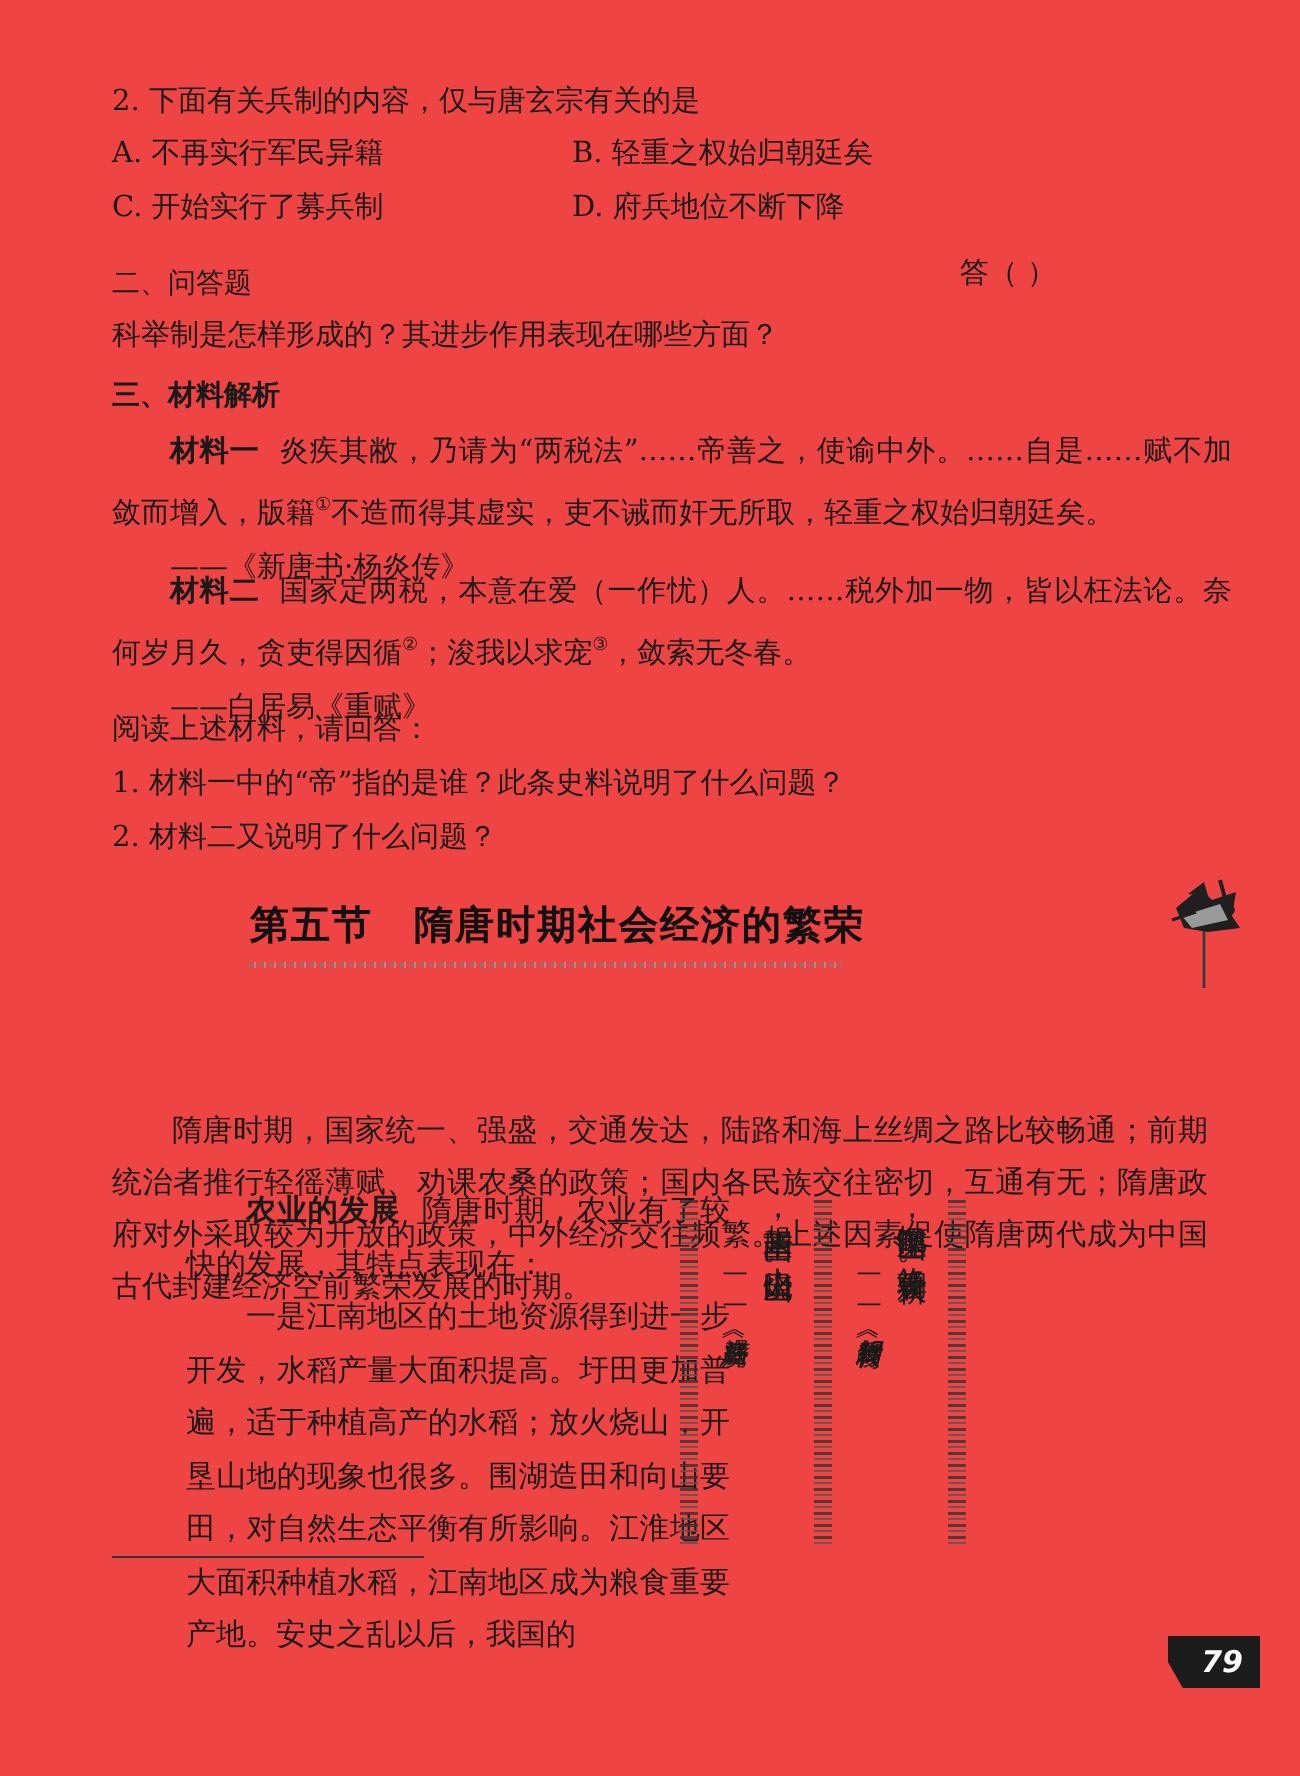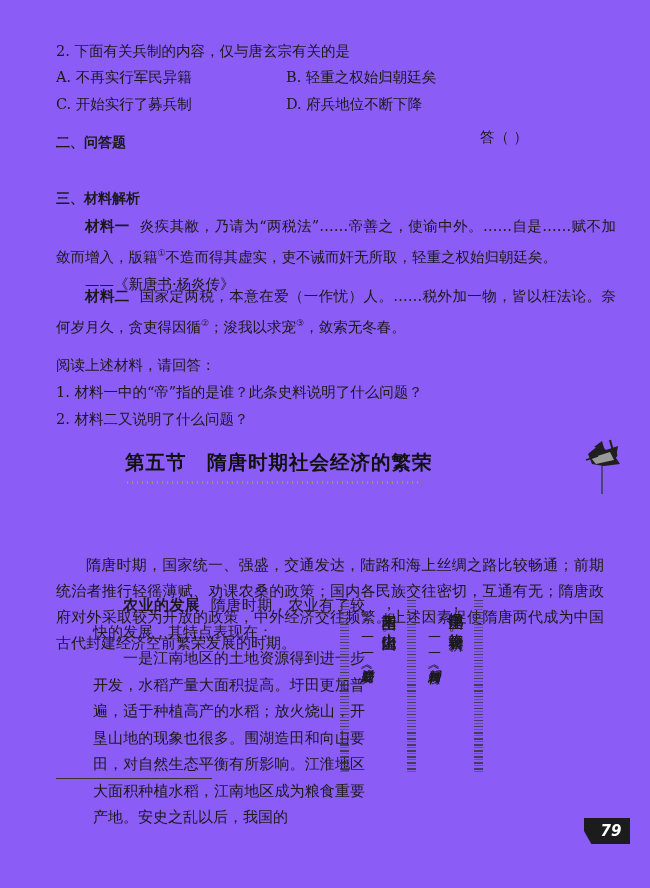--- a/index.html
+++ b/index.html
@@ -12,21 +12,21 @@
     height: 888px;
     position: relative;
     font-family: "DejaVu Serif", "Liberation Serif", serif;
     color: #1a1a1a;
     overflow: hidden;
   }
 
   .page {
     position: absolute;
     inset: 0;
-    background: #8b5cf6;
+    background: #ef4444;
   }
 
   
   .blk { position: absolute; }
 
   
   #exercises { left: 56px; top: 38px; width: 560px; }
   #exercises .q-stem { font-size: 14.5px; line-height: 26px; }
   .opt-row {
     display: flex;
@@ -37,21 +37,21 @@
   .opt-b { width: 230px; }
   .answer-line {
     text-align: right;
     padding-right: 88px;
     font-size: 14.5px;
     line-height: 30px;
     margin-top: 4px;
   }
 
   #sec-two { left: 56px; top: 130px; width: 560px; }
-  #sec-two .head { font-size: 14px; line-height: 25px; font-family:"DejaVu Sans","Liberation Sans",sans-serif; font-weight:bold; }
+  #sec-two .head { font-size: 14px; line-height: 25px; font-family:"DejaVu Sans","Liberation Sans",sans-serif; font-weight:normal; }
   #sec-two .body { font-size: 14.5px; line-height: 27px; }
 
   #sec-three { left: 56px; top: 186px; width: 560px; }
   #sec-three .head { font-size: 14px; line-height: 25px; font-family:"DejaVu Sans","Liberation Sans",sans-serif; font-weight:bold; }
 
   .material { position: absolute; width: 560px; }
   .material .mlabel { font-weight: bold; }
   .material p {
     margin: 0;
     font-size: 14.5px;
@@ -252,33 +252,35 @@
     </div>
     <div class="opt-row">
       <span class="opt-a">C. 开始实行了募兵制</span>
       <span class="opt-b">D. 府兵地位不断下降</span>
     </div>
     <div class="answer-line">答（    ）</div>
   </div>
 
   <div class="blk" id="sec-two">
     <div class="head">二、问答题</div>
+    <div class="body">科举制是怎样形成的？其进步作用表现在哪些方面？</div>
   </div>
 
   <div class="blk" id="sec-three">
     <div class="head">三、材料解析</div>
   </div>
 
   <div class="material" style="left:56px; top:212px;">
     <p><span class="mlabel">材料一</span>&nbsp;&nbsp;<span>炎疾其敝，乃请为“两税法”……帝善之，使谕中外。……自是……赋不加敛而增入，版籍</span><sup class="fn">①</sup><span>不造而得其虚实，吏不诫而奸无所取，轻重之权始归朝廷矣。</span></p>
     <p class="source">——《新唐书·杨炎传》</p>
   </div>
 
   <div class="material" style="left:56px; top:282px;">
     <p><span class="mlabel">材料二</span>&nbsp;&nbsp;<span>国家定两税，本意在爱（一作忧）人。……税外加一物，皆以枉法论。奈何岁月久，贪吏得因循</span><sup class="fn">②</sup><span>；浚我以求宠</span><sup class="fn">③</sup><span>，敛索无冬春。</span></p>
+    <p class="source">——白居易《重赋》</p>
   </div>
 
   <div class="blk" id="read-q">
     <div class="line2">阅读上述材料，请回答：</div>
     <div class="line2">1. 材料一中的“帝”指的是谁？此条史料说明了什么问题？</div>
     <div class="line2">2. 材料二又说明了什么问题？</div>
   </div>
 
   <div id="heading-emblem">
     <svg width="44" height="58" viewBox="0 0 44 58">

